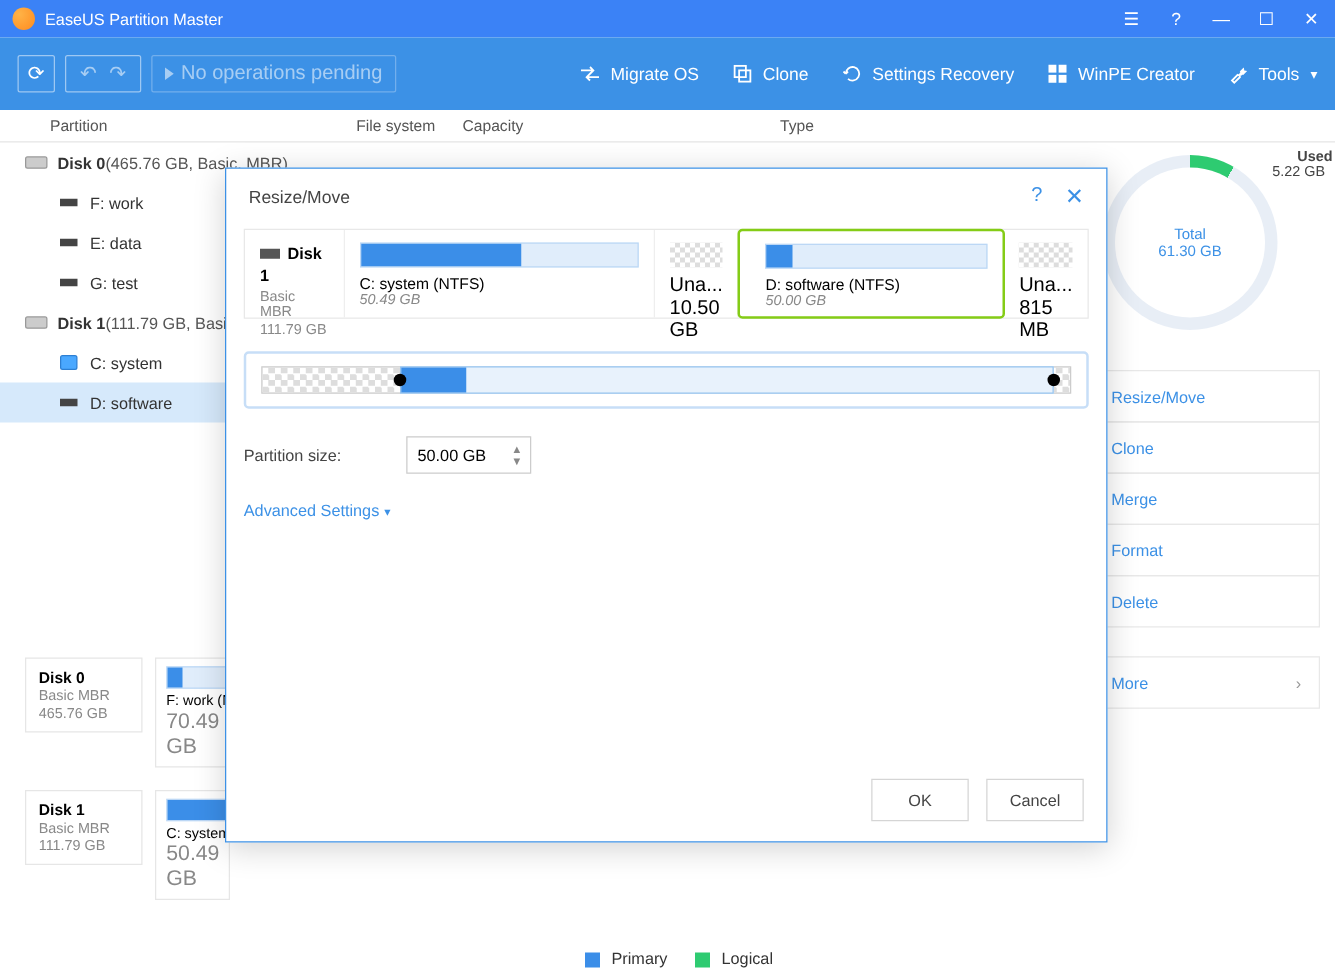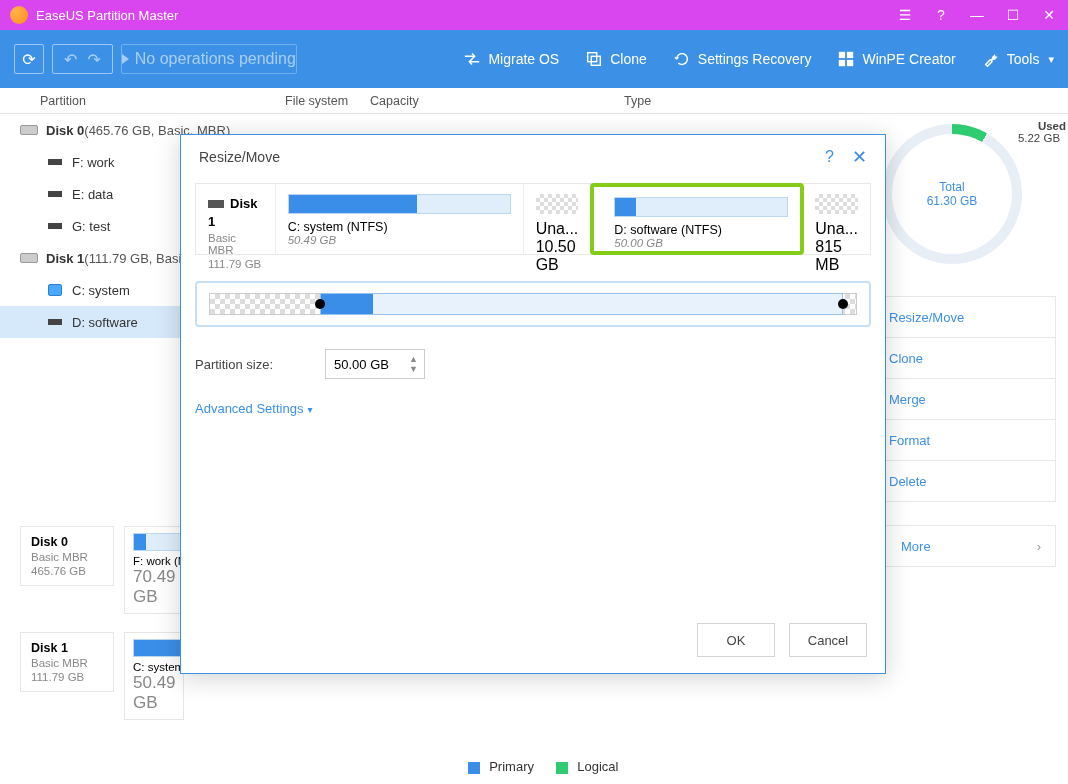--- a/index.html
+++ b/index.html
@@ -1,31 +1,31 @@
 <!DOCTYPE html>
 <html><head>
 <meta charset="utf-8">
 <style>
 * { box-sizing: border-box; margin: 0; padding: 0; font-family: "Segoe UI", Arial, sans-serif; }
 body { width: 1068px; height: 784px; overflow: hidden; background: #fff; position: relative; }
 
 
-.titlebar { height: 30px; background: #d946ef; display: flex; align-items: center; padding: 0 10px; color: #fff; }
+.titlebar { height: 30px; background: #3b82f6; display: flex; align-items: center; padding: 0 10px; color: #fff; }
 .titlebar .logo { width:18px; height:18px; border-radius:50%; background: radial-gradient(circle at 30% 30%, #ffb347, #ff8b1f); margin-right:8px; }
 .titlebar .title { font-size: 13px; flex: 1; }
 .titlebar .tb-right { display:flex; gap:18px; align-items:center; }
 .titlebar .tb-btn { width:18px; height:18px; display:flex; align-items:center; justify-content:center; cursor:pointer; font-size:14px; }
 
 
 .toolbar { height: 58px; background: #3c91e6; display:flex; align-items:center; padding: 0 14px; color:#fff; }
 .tb-box { border:1px solid rgba(255,255,255,0.5); height:30px; display:flex; align-items:center; justify-content:center; border-radius:2px; }
 .refresh-box { width:30px; margin-right:8px; }
 .undo-box { padding: 0 6px; margin-right:8px; }
 .undo-box span { opacity:0.55; padding:0 5px; }
-.exec-box { padding:0 0; opacity:0.55; gap:6px; }
+.exec-box { padding:0 10px; opacity:0.55; gap:6px; }
 .exec-box .tri { width:0;height:0;border-left:7px solid #fff;border-top:5px solid transparent;border-bottom:5px solid transparent; }
 .toolbar .spacer { flex:1; }
 .toolbar .actions { display:flex; gap:26px; align-items:center; }
 .toolbar .act { display:flex; align-items:center; gap:7px; font-size:14px; cursor:pointer; }
 .toolbar .ic { width:18px;height:18px; display:inline-block; }
 .toolbar .chev { font-size:11px; margin-left:2px; }
 
 
 .thead { height:26px; display:flex; align-items:center; border-bottom:1px solid #e5e5e5; font-size:12.5px; color:#555; padding-left:40px; }
 .thead .col-p { width:245px; }
@@ -94,21 +94,21 @@
 .dcell.dinfo .dicon2{ width:16px;height:8px;background:#555;;display:inline-block;margin-right:6px;vertical-align:middle;}
 .dcell.dinfo .dtitle { font-weight:600; font-size:13px; }
 .dcell.dinfo .dsub2 { color:#888; font-size:11.5px; margin-top:2px; }
 .dcell.part { flex:0 0 auto; }
 .dcell.part .pbar { height:20px; background:#e0edfb; border:1px solid #bcd7f5; position:relative; margin-bottom:6px; }
 .dcell.part .pbar .pf { height:100%; background:#3b8ee8; }
 .dcell.part .plabel { font-size:12.5px; }
 .dcell.part .psize { font-size:11.5px; color:#888; font-style:italic; }
 .dcell.una { width:72px; }
 .dcell.una .checker { height:20px;background:repeating-conic-gradient(#ddd 0 25%,#fff 0 50%) 0 0/8px 8px; margin-bottom:6px;}
-.dcell.sel { border:4px solid #84cc16; border-radius:4px; margin:-1px;padding-left:20px; }
+.dcell.sel { border:2px solid #84cc16; border-radius:4px; margin:-1px;padding-left:20px; }
 
 .sliderbox { margin:26px 14px 0; border:2px solid #c7def7; border-radius:4px; padding:10px 12px; }
 .slidertrack { height:22px; background: repeating-conic-gradient(#ddd 0 25%,#fff 0 50%) 0 0/10px 10px; border:1px solid #ccc; position:relative; }
 .sliderfill { position:absolute; top:-1px; bottom:-1px; left:17%; right:2%; background:#e8f2fc; border:1px solid #96c4ef; }
 .sliderused { position:absolute; top:0;bottom:0; left:17.2%; width:8%; background:#3b8ee8; }
 .handle { position:absolute; width:10px;height:10px;background:#000;border-radius:50%; top:50%; transform:translateY(-50%); cursor:ew-resize; }
 .handle.l { left:17%; margin-left:-5px; }
 .handle.r { right:2%; margin-right:-5px; }
 
 .formrow { margin:22px 14px 0; display:flex; align-items:center; font-size:13px; }
@@ -289,21 +289,21 @@
         </div>
       <div class="oprow">
           <span class="oic">▭</span>
           <span>Format</span>
         </div>
       <div class="oprow">
           <span class="oic">🗑</span>
           <span>Delete</span>
         </div>
       <div class="oprow more">
-        <span style="display:flex;gap:22px;align-items:center">
+        <span style="display:flex;gap:10px;align-items:center">
             <span class="oic">⋯</span>
             <span>More</span>
           </span>
         <span class="morechev">›</span>
       </div>
     </div>
   </div>
 </div>
 
 <div class="legend">

